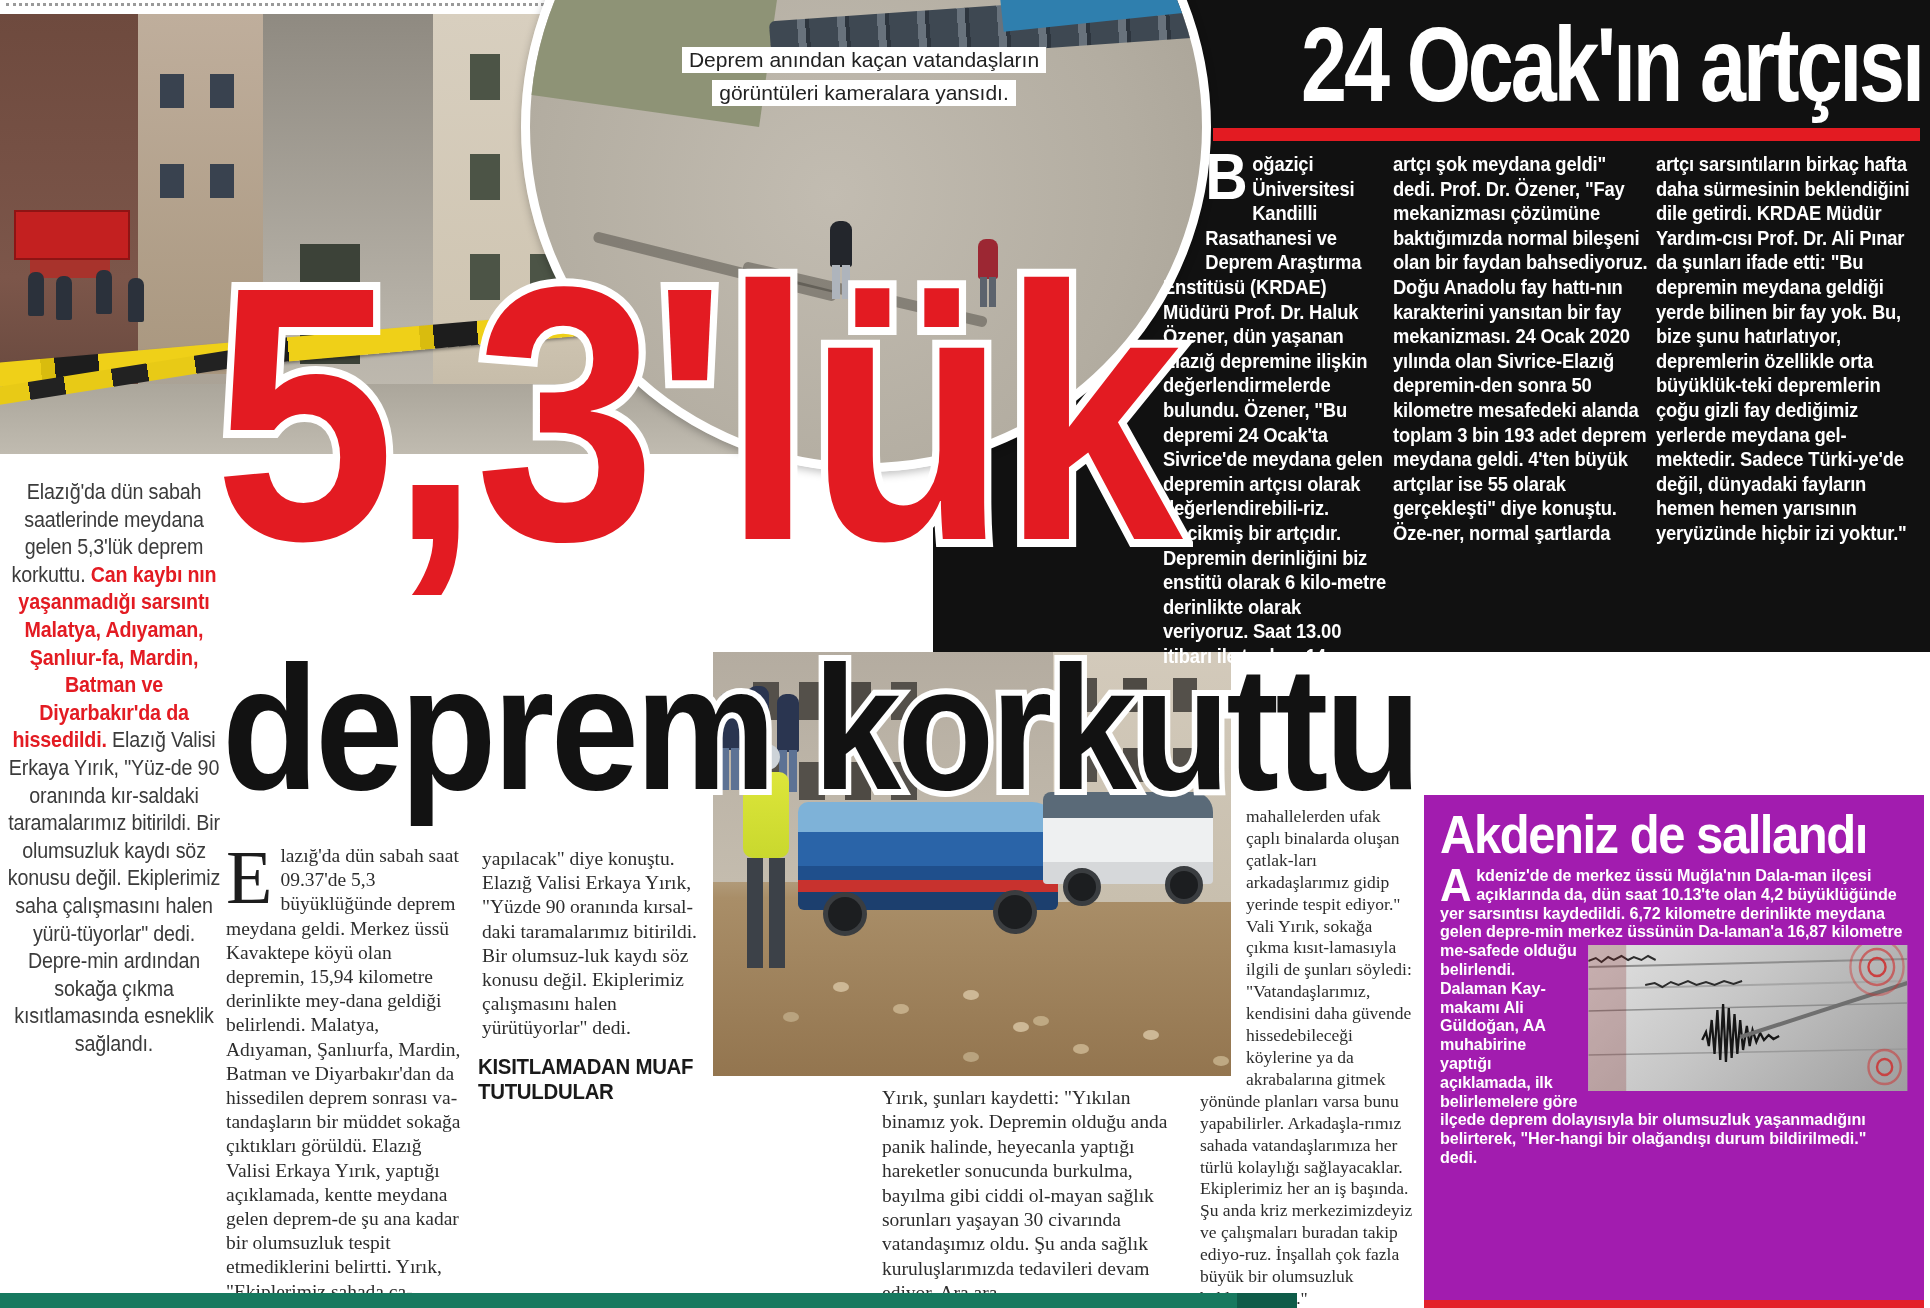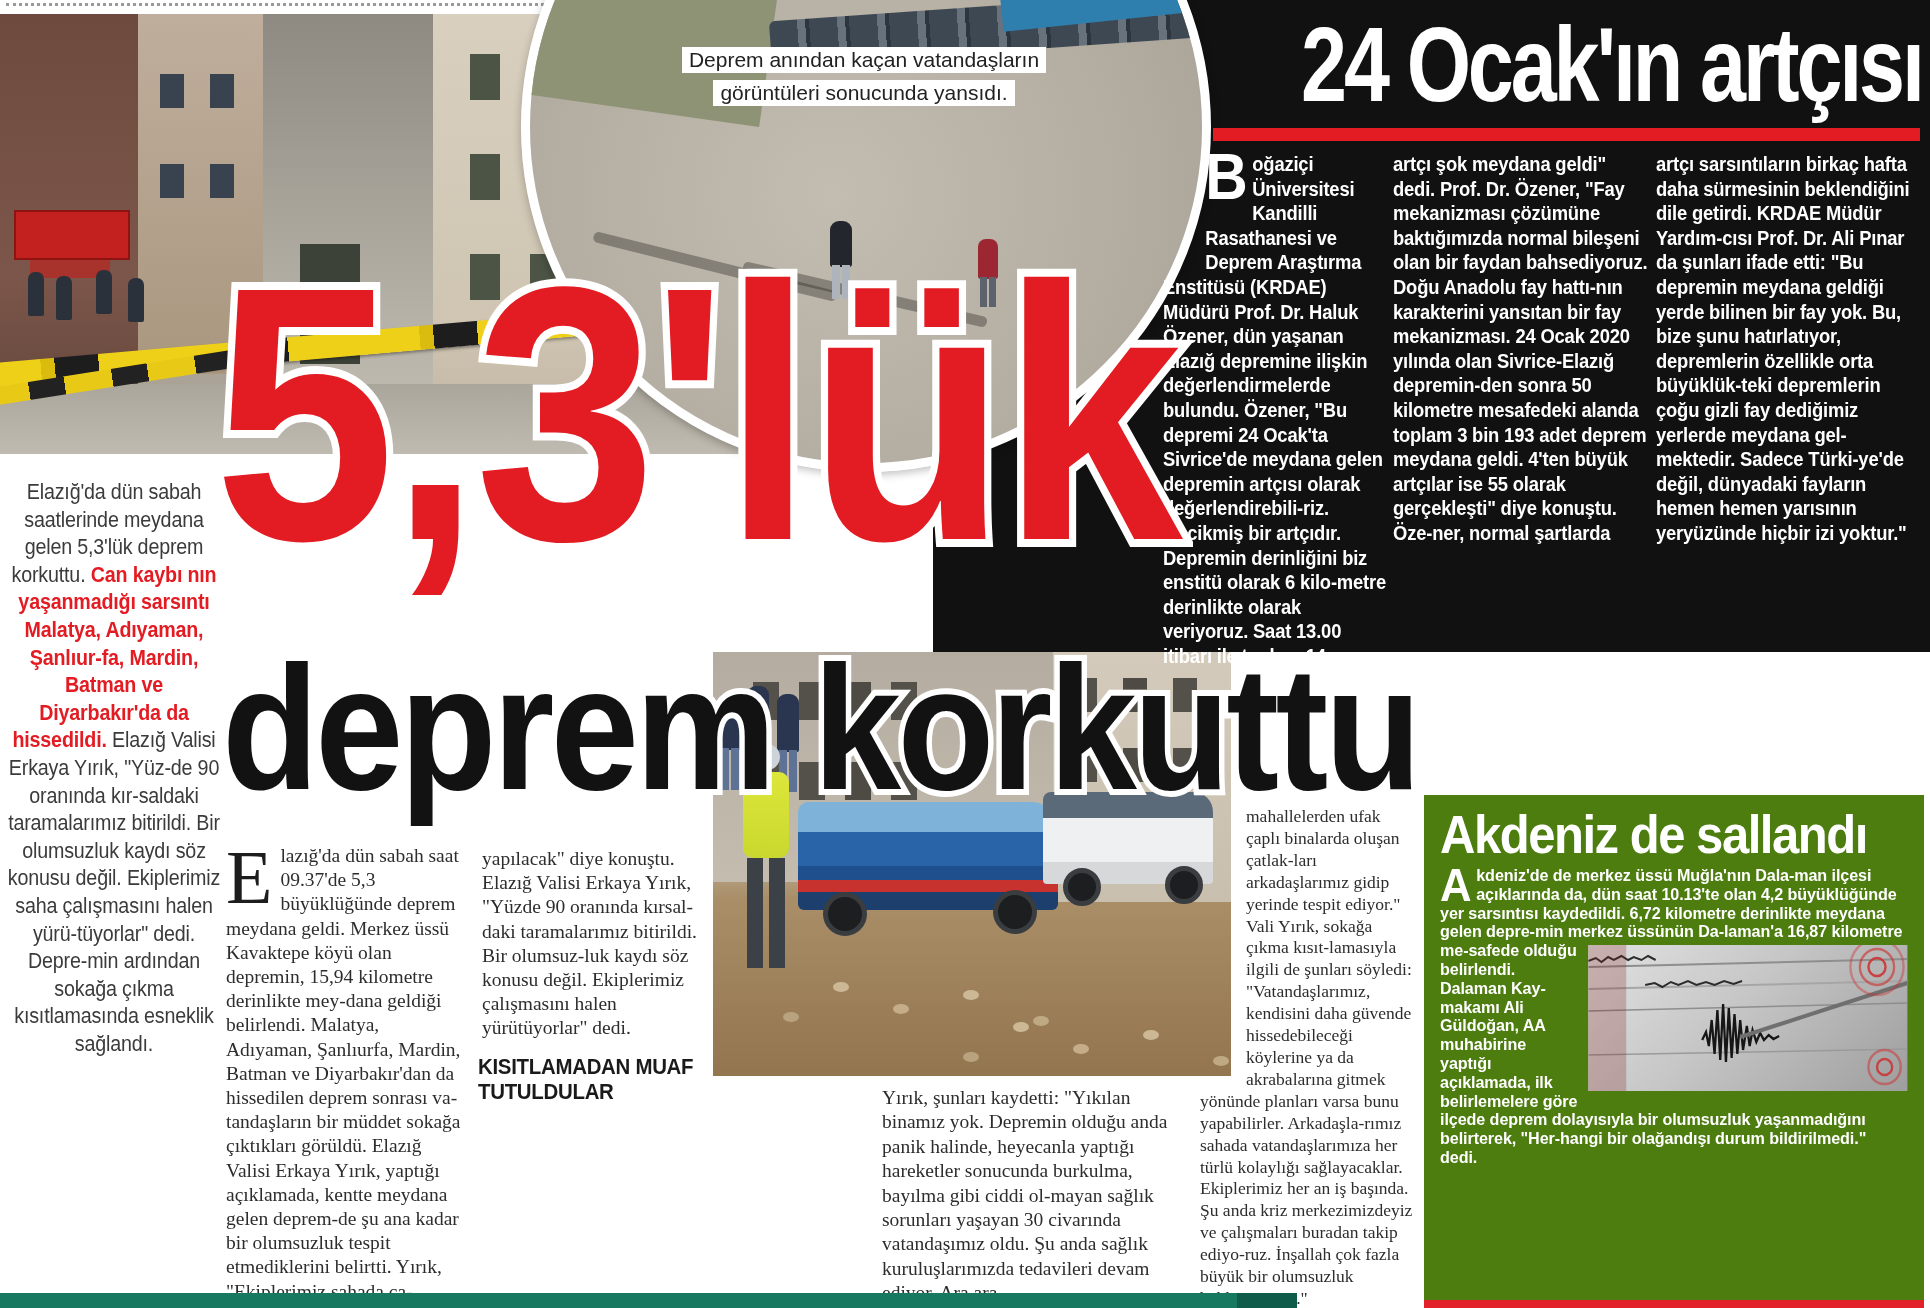--- a/index.html
+++ b/index.html
@@ -125,21 +125,21 @@
   .drop-e{float:left;font-size:76px;line-height:58px;padding:4px 8px 0 0;color:#1d1d1d;
     font-family:"Liberation Serif",serif;font-weight:400;}
   .colD-spacer{float:left;width:46px;height:274px;}
   .subhead{font-family:"Liberation Sans",sans-serif;font-weight:700;color:#1a1a1a;
     font-size:21.5px;line-height:25px;letter-spacing:-0.3px;margin:14px 0 10px 0;
     transform:scaleX(.95);transform-origin:0 0;}
   .colB p,.colA p,.colC p,.colD p{margin:4px;}
   .indent{text-indent:24px;}
 
   
-  .red-box{left:1424px;top:795px;width:500px;height:507px;background:#4d7c0f;z-index:2;
+  .red-box{left:1424px;top:795px;width:500px;height:507px;background:#a21caf;z-index:2;
     padding:12px;box-sizing:border-box;}
   .rb-title{position:absolute;left:16px;top:8px;width:470px;color:#fff;font-weight:700;
     font-size:50px;letter-spacing:-1.5px;transform:scale(.98,1.08);transform-origin:0 0;
     white-space:nowrap;}
   .rb-body{position:absolute;left:16px;top:72px;width:492px;color:#fff;font-weight:700;
     font-size:17px;line-height:18.8px;letter-spacing:-0.1px;transform:scaleX(.95);
     transform-origin:0 0;margin:0;}
   .drop-a{float:left;font-size:46px;line-height:37px;padding-right:5px;font-weight:700;color:#fff;}
   .seismo{float:right;width:336px;height:146px;margin:3px 0 4px 8px;position:relative;
     background:linear-gradient(135deg,#e2e2e2 0%,#c6c6c6 45%,#9e9e9e 100%);overflow:hidden;}
@@ -199,21 +199,21 @@
     <div class="cc-pipes"></div>
     <div class="cc-tarp"></div>
     <div class="cc-shadow" style="left:60px;top:470px;width:250px;transform:rotate(14deg);"></div>
     <div class="cc-shadow" style="left:210px;top:498px;width:250px;transform:rotate(13deg);"></div>
     <div class="cc-man1"></div>
     <div class="cc-man1-legs"></div>
     <div class="cc-man2"></div>
     <div class="cc-man2-legs"></div>
   </div>
   <div class="abs circle-caption">
-    <span class="cap-line">Deprem anından kaçan vatandaşların görüntüleri sonucunda yansıdı.</span>
+    <span class="cap-line">Deprem anından kaçan vatandaşların görüntüleri kameralara yansıdı.</span>
   </div>
 
   <div class="abs hl hl-red">
     <span class="stroke">5,3'lük</span>
     <span class="fill">5,3'lük</span>
   </div>
   <div class="abs hl hl-black">
     <span class="stroke">deprem korkuttu</span>
     <span class="fill">deprem korkuttu</span>
   </div>

